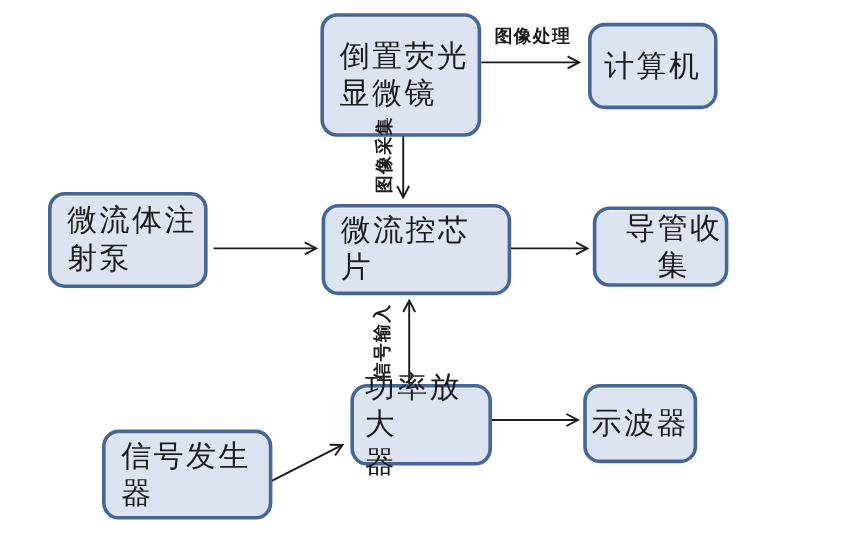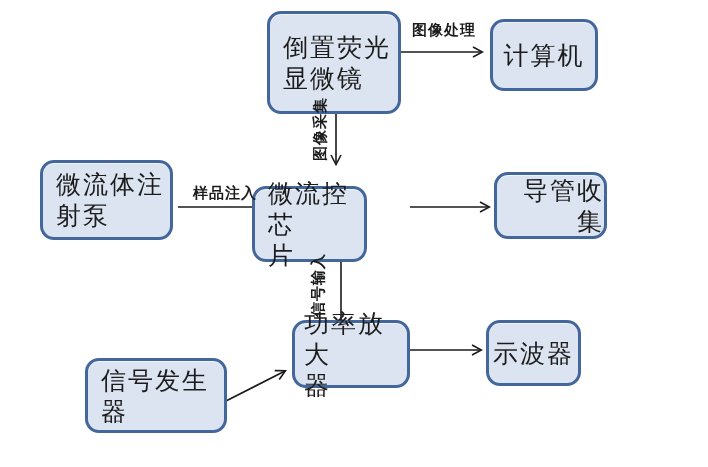--- a/index.html
+++ b/index.html
@@ -25,21 +25,21 @@
     display:flex;
     align-items:center;
     color:var(--text);
     font-size:25px;
     line-height:31px;
     letter-spacing:2px;
     white-space:pre-line;
     box-shadow:inset 0 1px 0 rgba(255,255,255,.6);
   }
   .node.left{justify-content:flex-start;padding-left:13px;padding-right:4px;text-align:left;}
-  .node.center{justify-content:center;text-align:right;}
+  .node.center{justify-content:center;text-align:center;}
   .edge-label{
     position:absolute;
     font-size:15px;
     font-weight:bold;
     letter-spacing:1px;
     color:var(--text);
     text-align:center;
     white-space:nowrap;
   }
   .rot{transform:rotate(-90deg);transform-origin:center center;}
@@ -73,21 +73,21 @@
 
   <div class="node center" style="left:490px;top:19px;width:108px;height:72px;">
     <span>计算机</span>
   </div>
 
   <div class="node left" style="left:40px;top:160px;width:133px;height:80px;">
     <span>微流体注
 射泵</span>
   </div>
 
-  <div class="node left" style="left:252px;top:170px;width:115px;height:76px;margin-top:16px;">
+  <div class="node left" style="left:268px;top:170px;width:158px;height:76px;">
     <span>微流控芯
 片</span>
   </div>
 
   <div class="node center" style="left:494px;top:172px;width:113px;height:67px;padding-left:22px;">
     <span>导管收集</span>
   </div>
 
   <div class="node left" style="left:292px;top:320px;width:118px;height:68px;padding-left:9px;">
     <span>功率放大
@@ -100,17 +100,16 @@
 
   <div class="node left" style="left:85px;top:358px;width:142px;height:75px;">
     <span>信号发生
 器</span>
   </div>
 
   <div class="edge-label" style="left:404px;top:21px;width:80px;">图像处理</div>
 
   <div class="edge-label rot" style="left:288px;top:122px;width:62px;height:16px;">图像采集</div>
 
-  <div class="edge-label" style="left:185px;top:184px;width:80px;">样品注入</div>
 
   <div class="edge-label rot" style="left:286px;top:278px;width:62px;height:16px;">信号输入</div>
 
 </div>
 
 </body></html>

